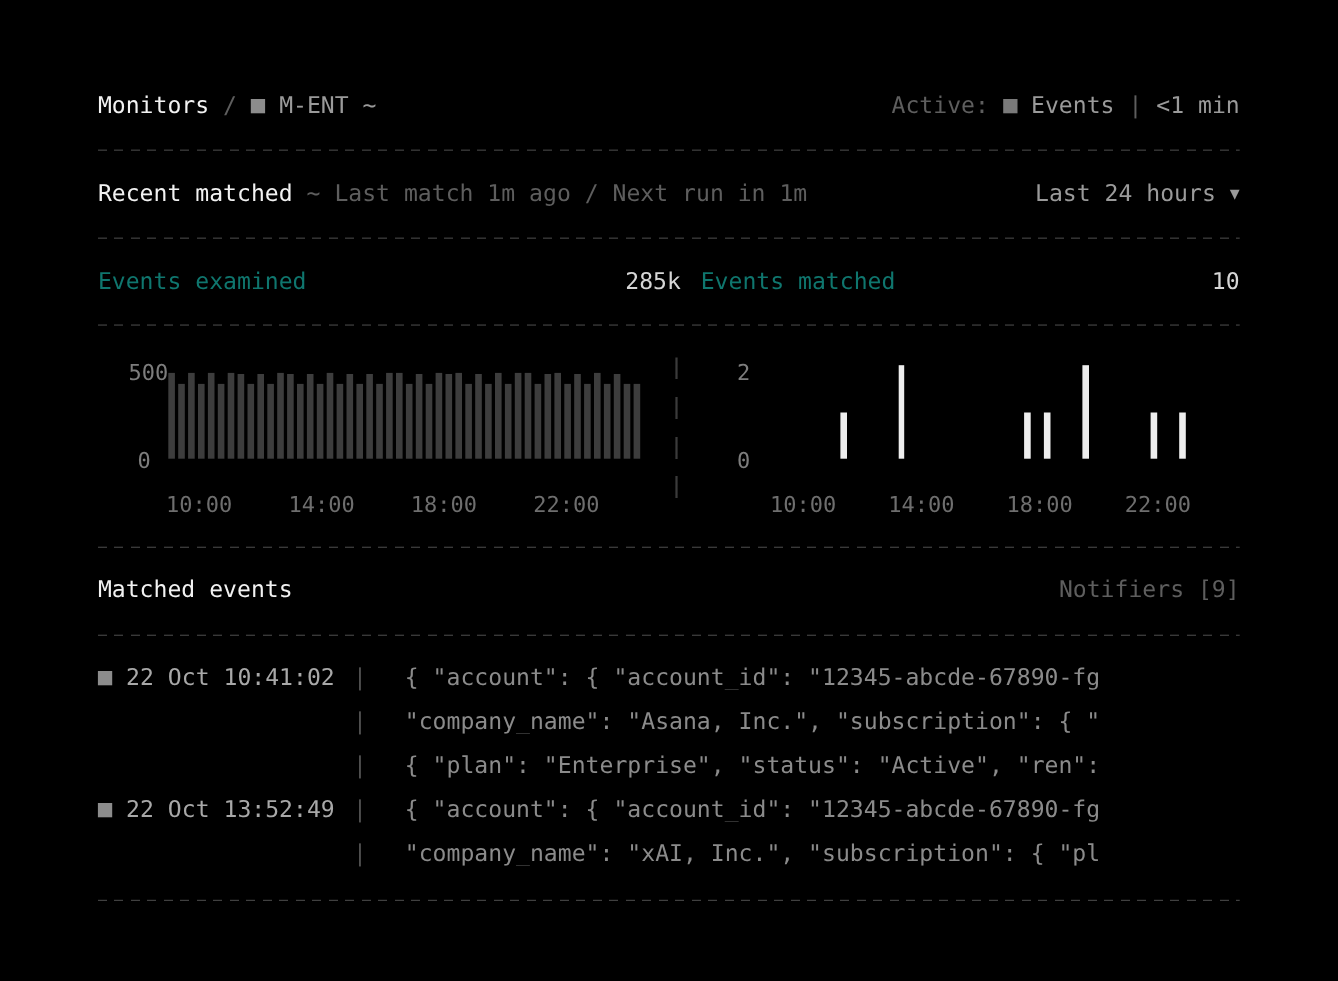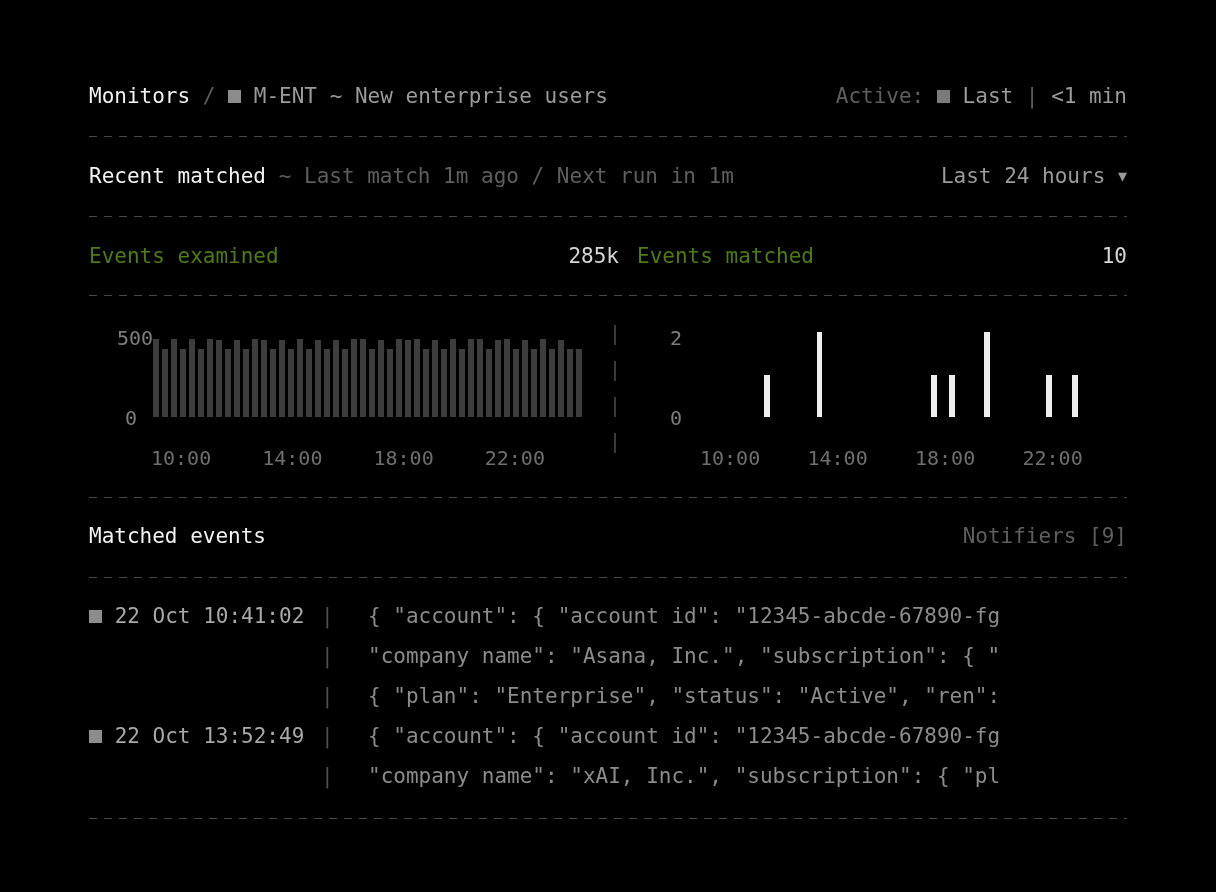--- a/index.html
+++ b/index.html
@@ -65,21 +65,21 @@
   #matched-row { position: absolute; top: 526px; left: 0; width: 100%; }
   #rule-5      { position: absolute; top: 577px; left: 0; width: 100%; }
 
   #events    { position: absolute; top: 606px; left: 0; width: 100%; }
   #rule-6    { position: absolute; top: 818px; left: 0; width: 100%; }
 
   .caret { font-size: 15px; position: relative; top: -2px; }
 
   
   .stat { display: flex; align-items: baseline; }
-  .stat-label { color: #4d7c0f; text-align: center; }
+  .stat-label { color: #0f766e; text-align: center; }
   .stat-value { color: #d6d6d6; }
   #stat-examined { position: absolute; left: 0; }
   #stat-examined .stat-value { position: absolute; left: 430px; width: 100px; text-align: right; }
   #stat-matched { position: absolute; left: 548px; width: 490px; }
   #stat-matched .stat-value { position: absolute; right: 0; }
 
   
   .chart { position: absolute; top: 0; height: 155px; }
   #chart-left  { left: 0;   width: 520px; }
   #chart-right { left: 549px; width: 489px; }
@@ -150,28 +150,27 @@
   <div class="row" id="header-row">
     <div class="grp">
       <span class="t-bright">Monitors</span>
       <span class="t-dim"> / </span>
       <span class="sq"></span>
       <span class="t-mid"> </span>
       <span class="t-mid">M-ENT</span>
       <span class="t-mid"> </span>
       <span class="t-mid">~</span>
       <span class="t-mid"> </span>
-      <span class="t-mid">New enterprise users</span>
     </div>
     <div class="grp">
       <span class="t-dim">Active:</span>
       <span> </span>
       <span class="sq sq-dim"></span>
       <span> </span>
-      <span class="t-mid">Last</span>
+      <span class="t-mid">Events</span>
       <span class="t-dim"> </span>
       <span class="t-dim">|</span>
       <span class="t-dim"> </span>
       <span class="t-mid">&lt;1 min</span>
     </div>
   </div>
   <div class="rule" id="rule-1"></div>
 
   <div class="row" id="activity-row">
     <div class="grp">

